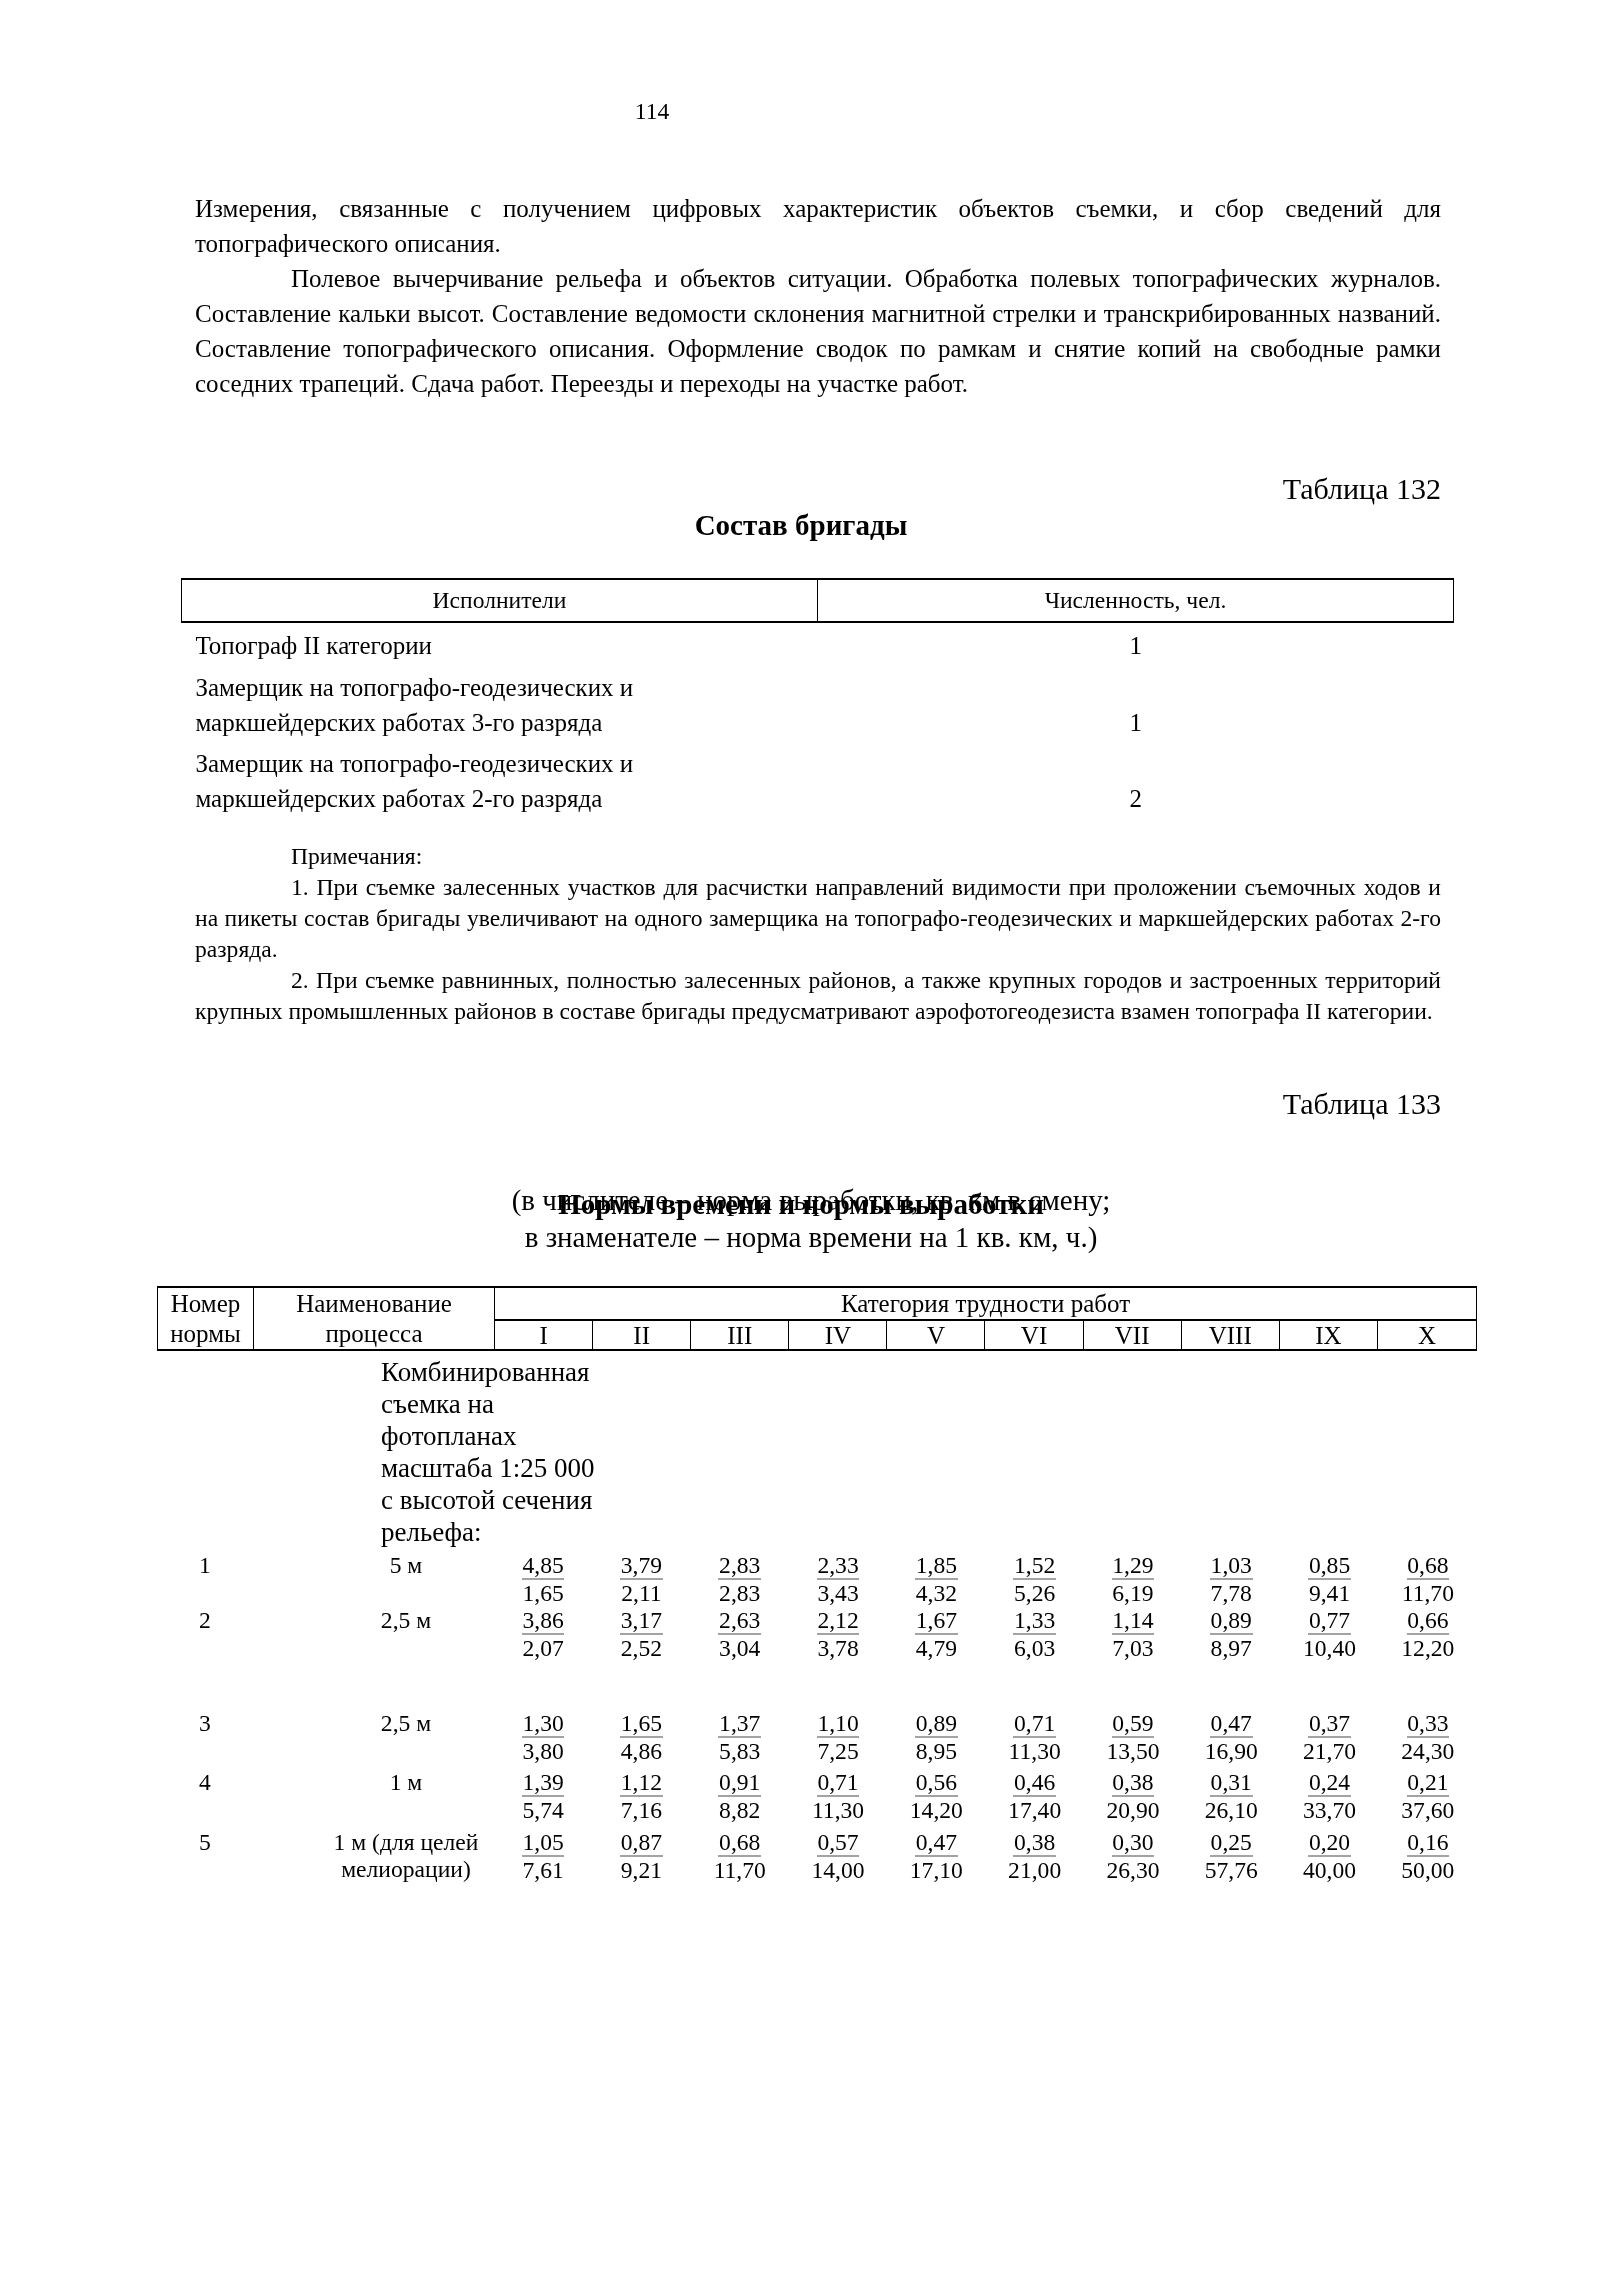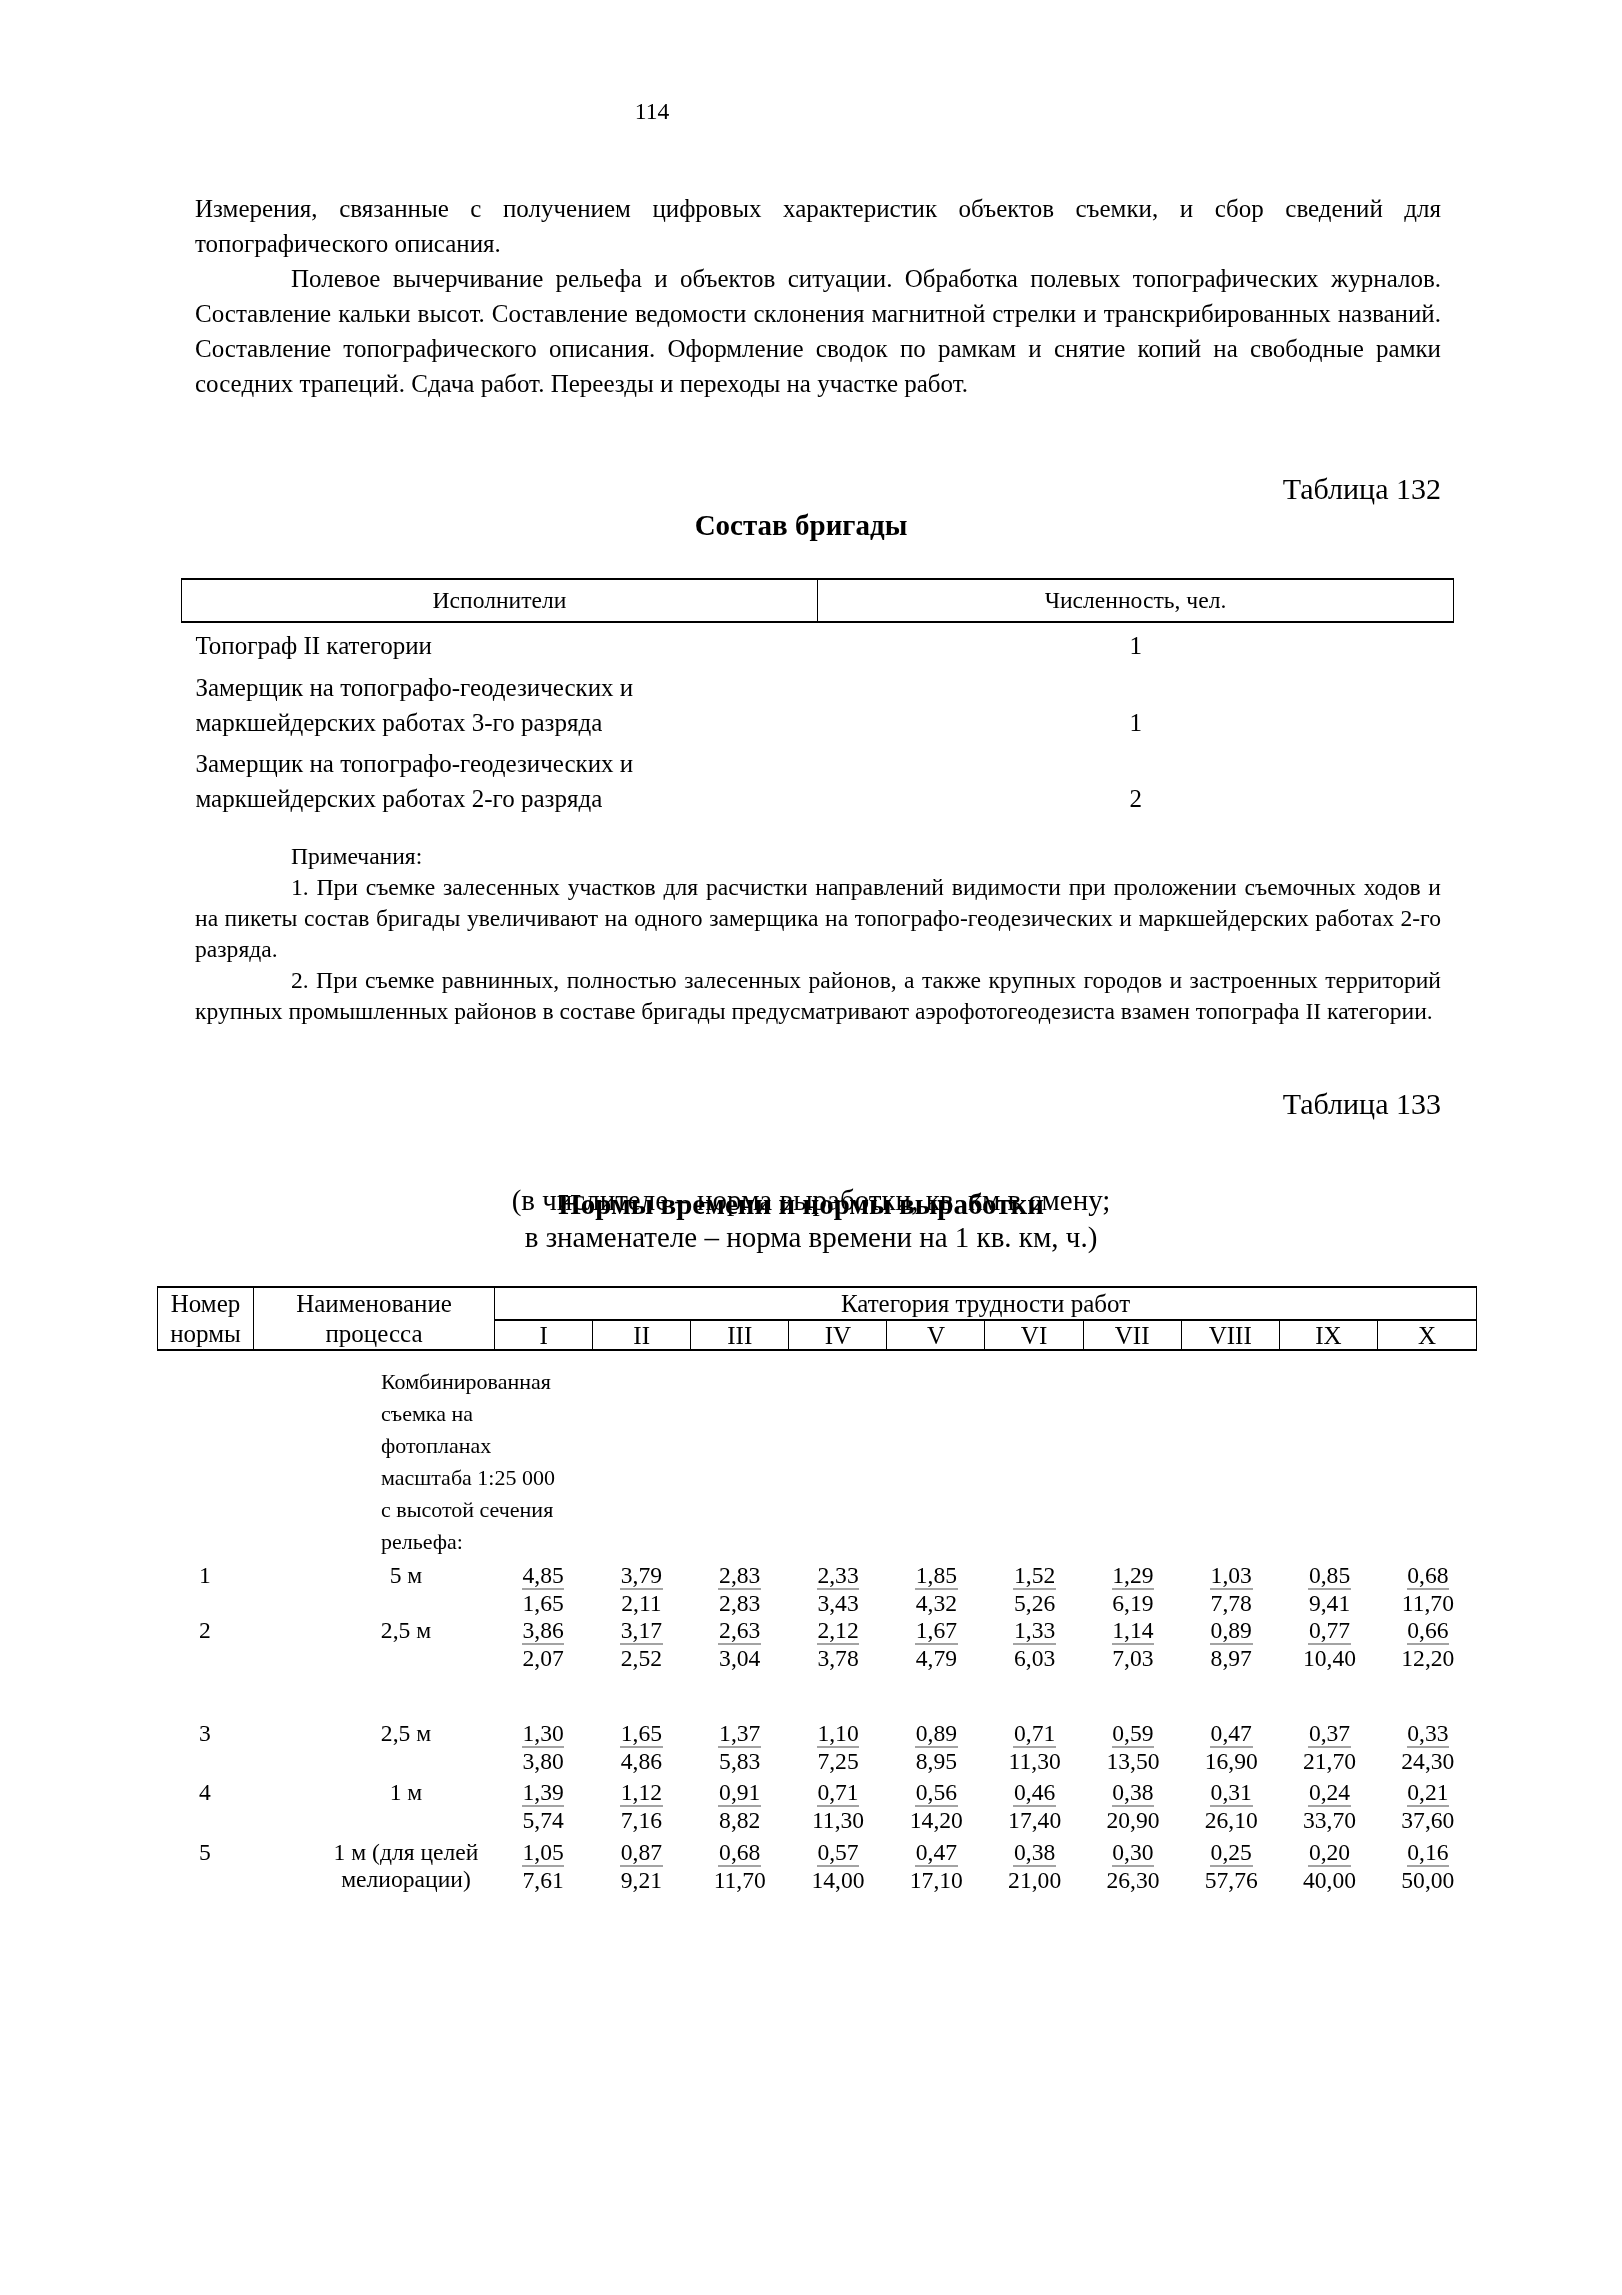--- a/index.html
+++ b/index.html
@@ -30,21 +30,21 @@
   
   .t133 { left: 157px; top: 1286px; width: 1320px; }
   .t133-head { display: grid; grid-template-columns: 96px 241px repeat(10, 1fr); border-top: 2.6px solid #000; border-bottom: 2.6px solid #000; border-left: 1.3px solid #000; border-right: 1.3px solid #000; box-sizing: border-box; height: 65px; font-size: 25px; }
   .h-num, .h-name { display: flex; flex-direction: column; align-items: center; justify-content: center; line-height: 30px; border-right: 1.3px solid #000; grid-row: 1 / span 2; }
   .h-cat { grid-column: 3 / span 10; display: flex; align-items: center; justify-content: center; border-bottom: 2px solid #000; height: 31px; }
   .h-roman { display: flex; align-items: center; justify-content: center; border-right: 1.3px solid #000; height: 29.4px; }
   .h-roman:last-child { border-right: none; }
 
   .t133-body { font-size: 23.6px; }
   .intro-row { display: grid; grid-template-columns: 96px 241px 1fr; }
-  .intro-text { grid-column: 2; padding-left: 128px; white-space: nowrap; line-height: 32px; padding-top: 15px; font-size: 22px; }
+  .intro-text { grid-column: 2; padding-left: 128px; white-space: nowrap; line-height: 32px; padding-top: 5px; font-size: 27px; }
   .intro-text span { display: block; }
   .data-row { display: grid; grid-template-columns: 96px 241px repeat(10, 1fr); line-height: 27.5px; }
   .c-num { text-align: center; }
   .c-name { text-align: center; padding-left: 65px; }
   .c-val { text-align: center; }
   .frac { display: inline-flex; flex-direction: column; align-items: center; }
   .frac .top { border-bottom: 2px solid #a3a3a3; line-height: 25px; padding: 0 0.7px; }
   .frac .bot { line-height: 27.5px; }
 </style>
 </head>

